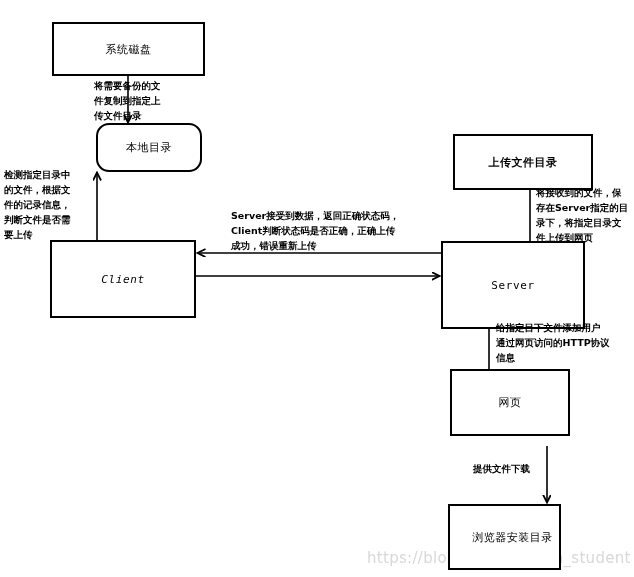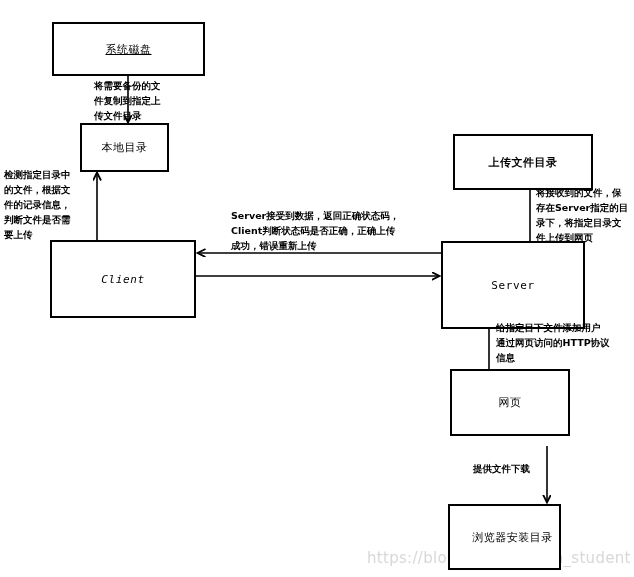--- a/index.html
+++ b/index.html
@@ -75,25 +75,25 @@
 
     <line x1="196" y1="276" x2="439" y2="276" stroke="#000" stroke-width="1.6" marker-end="url(#ah)"></line>
 
     <line x1="530" y1="241" x2="530" y2="178" stroke="#000" stroke-width="1.6" marker-end="url(#ah)"></line>
 
     <line x1="489" y1="319" x2="489" y2="377" stroke="#000" stroke-width="1.6" marker-end="url(#ah)"></line>
 
     <line x1="547" y1="446" x2="547" y2="502" stroke="#000" stroke-width="1.6" marker-end="url(#ah)"></line>
   </svg>
 
-  <div class="node" style="left:52px;top:22px;width:153px;height:54px;text-decoration:underline;">
+  <div class="node" style="left:52px;top:22px;width:153px;height:54px;">
     <span>系统磁盘</span>
   </div>
 
-  <div class="node" style="left:80px;top:123px;width:89px;height:49px;">
+  <div class="node" style="left:96px;top:123px;width:106px;height:49px;border-radius:13px;">
     <span>本地目录</span>
   </div>
 
   <div class="node latin" style="left:50px;top:240px;width:146px;height:78px;font-style:italic;">
     <span>Client</span>
   </div>
 
   <div class="node latin" style="left:441px;top:241px;width:144px;height:88px;">
     <span>Server</span>
   </div>

